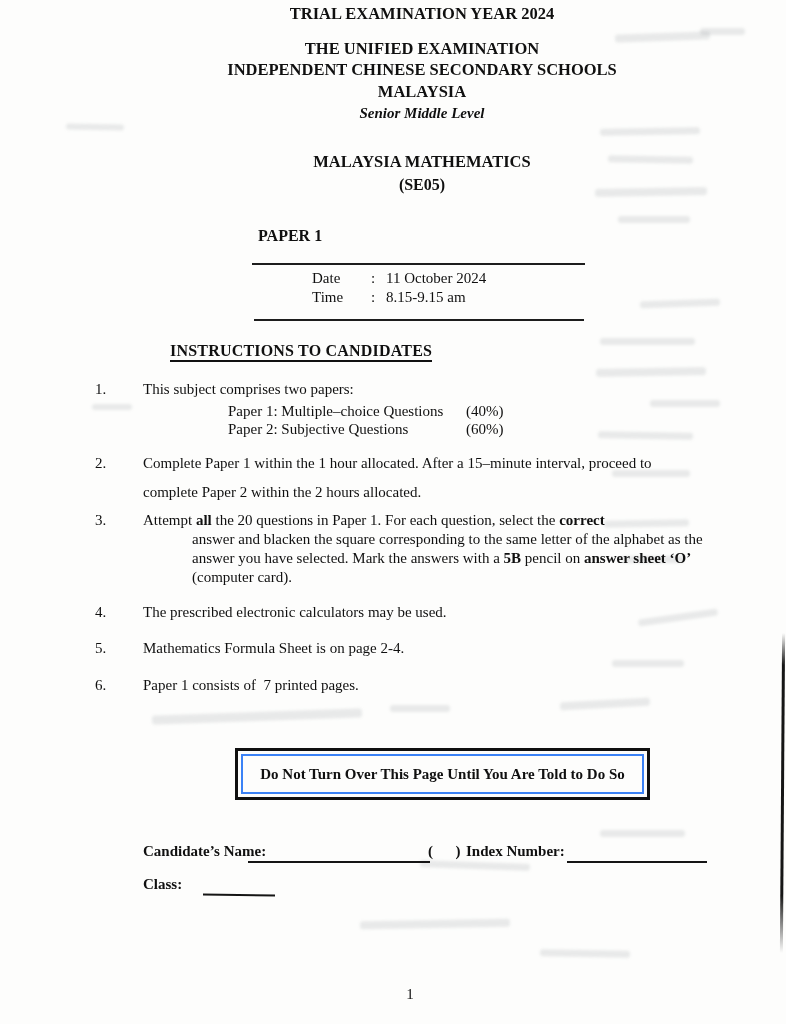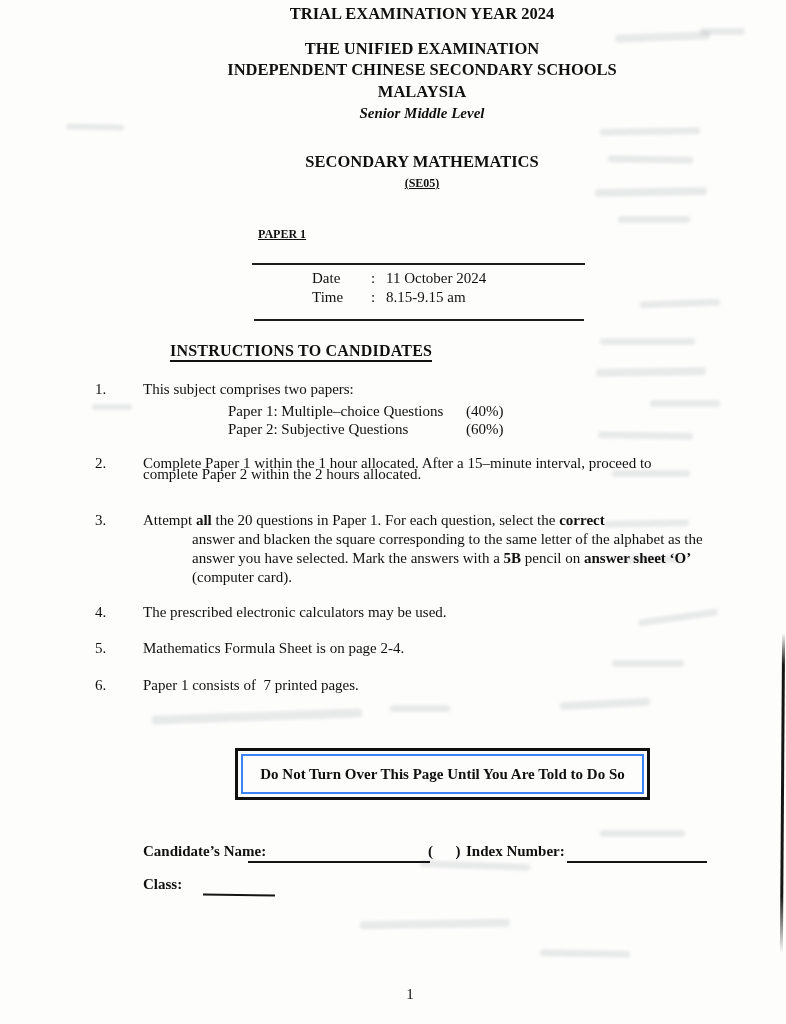--- a/index.html
+++ b/index.html
@@ -6,21 +6,21 @@
   .page{
     position:relative;width:786px;height:1024px;margin:0 auto;
     background:#fdfdfc;overflow:hidden;
     font-family:"Liberation Serif","DejaVu Serif",serif;color:#101010;
   }
   .abs{position:absolute;white-space:pre;}
   .c{left:58px;width:728px;text-align:center;}
   .b{font-weight:bold;}
   .i{font-style:italic;}
   .t17{font-size:16.5px;}
-  .t16{font-size:12px;text-decoration:underline;}
+  .t16{font-size:16px;}
   .t15{font-size:15px;}
   .rule{position:absolute;height:2px;background:#1d1d1d;}
   .ul{position:absolute;height:2px;background:#151515;}
   .insn-head{font-size:16px;font-weight:bold;border-bottom:2px solid #111;padding-bottom:1px;letter-spacing:.2px;}
   .notice-outer{
     position:absolute;left:235px;top:748px;width:415px;height:52px;
     border:3px solid #101010;box-sizing:border-box;background:#fdfdfc;
   }
   .notice-inner{
     position:absolute;left:3px;top:3px;right:3px;bottom:3px;
@@ -64,21 +64,21 @@
   <div class="smudge" style="left:360px;top:920px;width:150px;height:8px;transform:rotate(-1deg);"></div>
   <div class="smudge" style="left:600px;top:830px;width:85px;height:7px;"></div>
   <div class="smudge" style="left:540px;top:950px;width:90px;height:7px;transform:rotate(1deg);"></div>
   <div class="edge-line"></div>
 
   <div class="abs c b t17" style="top:4px;">TRIAL EXAMINATION YEAR 2024</div>
   <div class="abs c b t17" style="top:39px;">THE UNIFIED EXAMINATION</div>
   <div class="abs c b t17" style="top:60px;">INDEPENDENT CHINESE SECONDARY SCHOOLS</div>
   <div class="abs c b t17" style="top:82px;">MALAYSIA</div>
   <div class="abs c b i t15" style="top:105px;">Senior Middle Level</div>
-  <div class="abs c b t17" style="top:152px;">SECONDARY MATHEMATICS</div>
+  <div class="abs c b t17" style="top:152px;">MALAYSIA MATHEMATICS</div>
   <div class="abs c b t16" style="top:176px;">(SE05)</div>
 
   <div class="abs b t16" style="left:258px;top:227px;">PAPER 1</div>
 
   <div class="rule" style="left:252px;top:263px;width:333px;"></div>
   <div class="abs t15" style="left:312px;top:270px;">Date</div>
   <div class="abs t15" style="left:371px;top:270px;">:</div>
   <div class="abs t15" style="left:386px;top:270px;">11 October 2024</div>
   <div class="abs t15" style="left:312px;top:289px;">Time</div>
   <div class="abs t15" style="left:371px;top:289px;">:</div>
@@ -89,21 +89,21 @@
 
   <div class="abs t15" style="left:95px;top:381px;">1.</div>
   <div class="abs t15" style="left:143px;top:381px;">This subject comprises two papers:</div>
   <div class="abs t15" style="left:228px;top:403px;">Paper 1: Multiple–choice Questions</div>
   <div class="abs t15" style="left:466px;top:403px;">(40%)</div>
   <div class="abs t15" style="left:228px;top:421px;">Paper 2: Subjective Questions</div>
   <div class="abs t15" style="left:466px;top:421px;">(60%)</div>
 
   <div class="abs t15" style="left:95px;top:455px;">2.</div>
   <div class="abs t15" style="left:143px;top:455px;">Complete Paper 1 within the 1 hour allocated. After a 15–minute interval, proceed to</div>
-  <div class="abs t15" style="left:143px;top:466px;">complete Paper 2 within the 2 hours allocated.</div>
+  <div class="abs t15" style="left:143px;top:484px;">complete Paper 2 within the 2 hours allocated.</div>
 
   <div class="abs t15" style="left:95px;top:512px;">3.</div>
   <div class="abs t15" style="left:143px;top:512px;"><span>Attempt </span><span class="b">all</span><span> the 20 questions in Paper 1. For each question, select the </span><span class="b">correct</span></div>
   <div class="abs t15" style="left:192px;top:531px;">answer and blacken the square corresponding to the same letter of the alphabet as the</div>
   <div class="abs t15" style="left:192px;top:550px;"><span>answer you have selected. Mark the answers with a </span><span class="b">5B</span><span> pencil on </span><span class="b">answer sheet ‘O’</span></div>
   <div class="abs t15" style="left:192px;top:569px;">(computer card).</div>
 
   <div class="abs t15" style="left:95px;top:604px;">4.</div>
   <div class="abs t15" style="left:143px;top:604px;">The prescribed electronic calculators may be used.</div>
 

